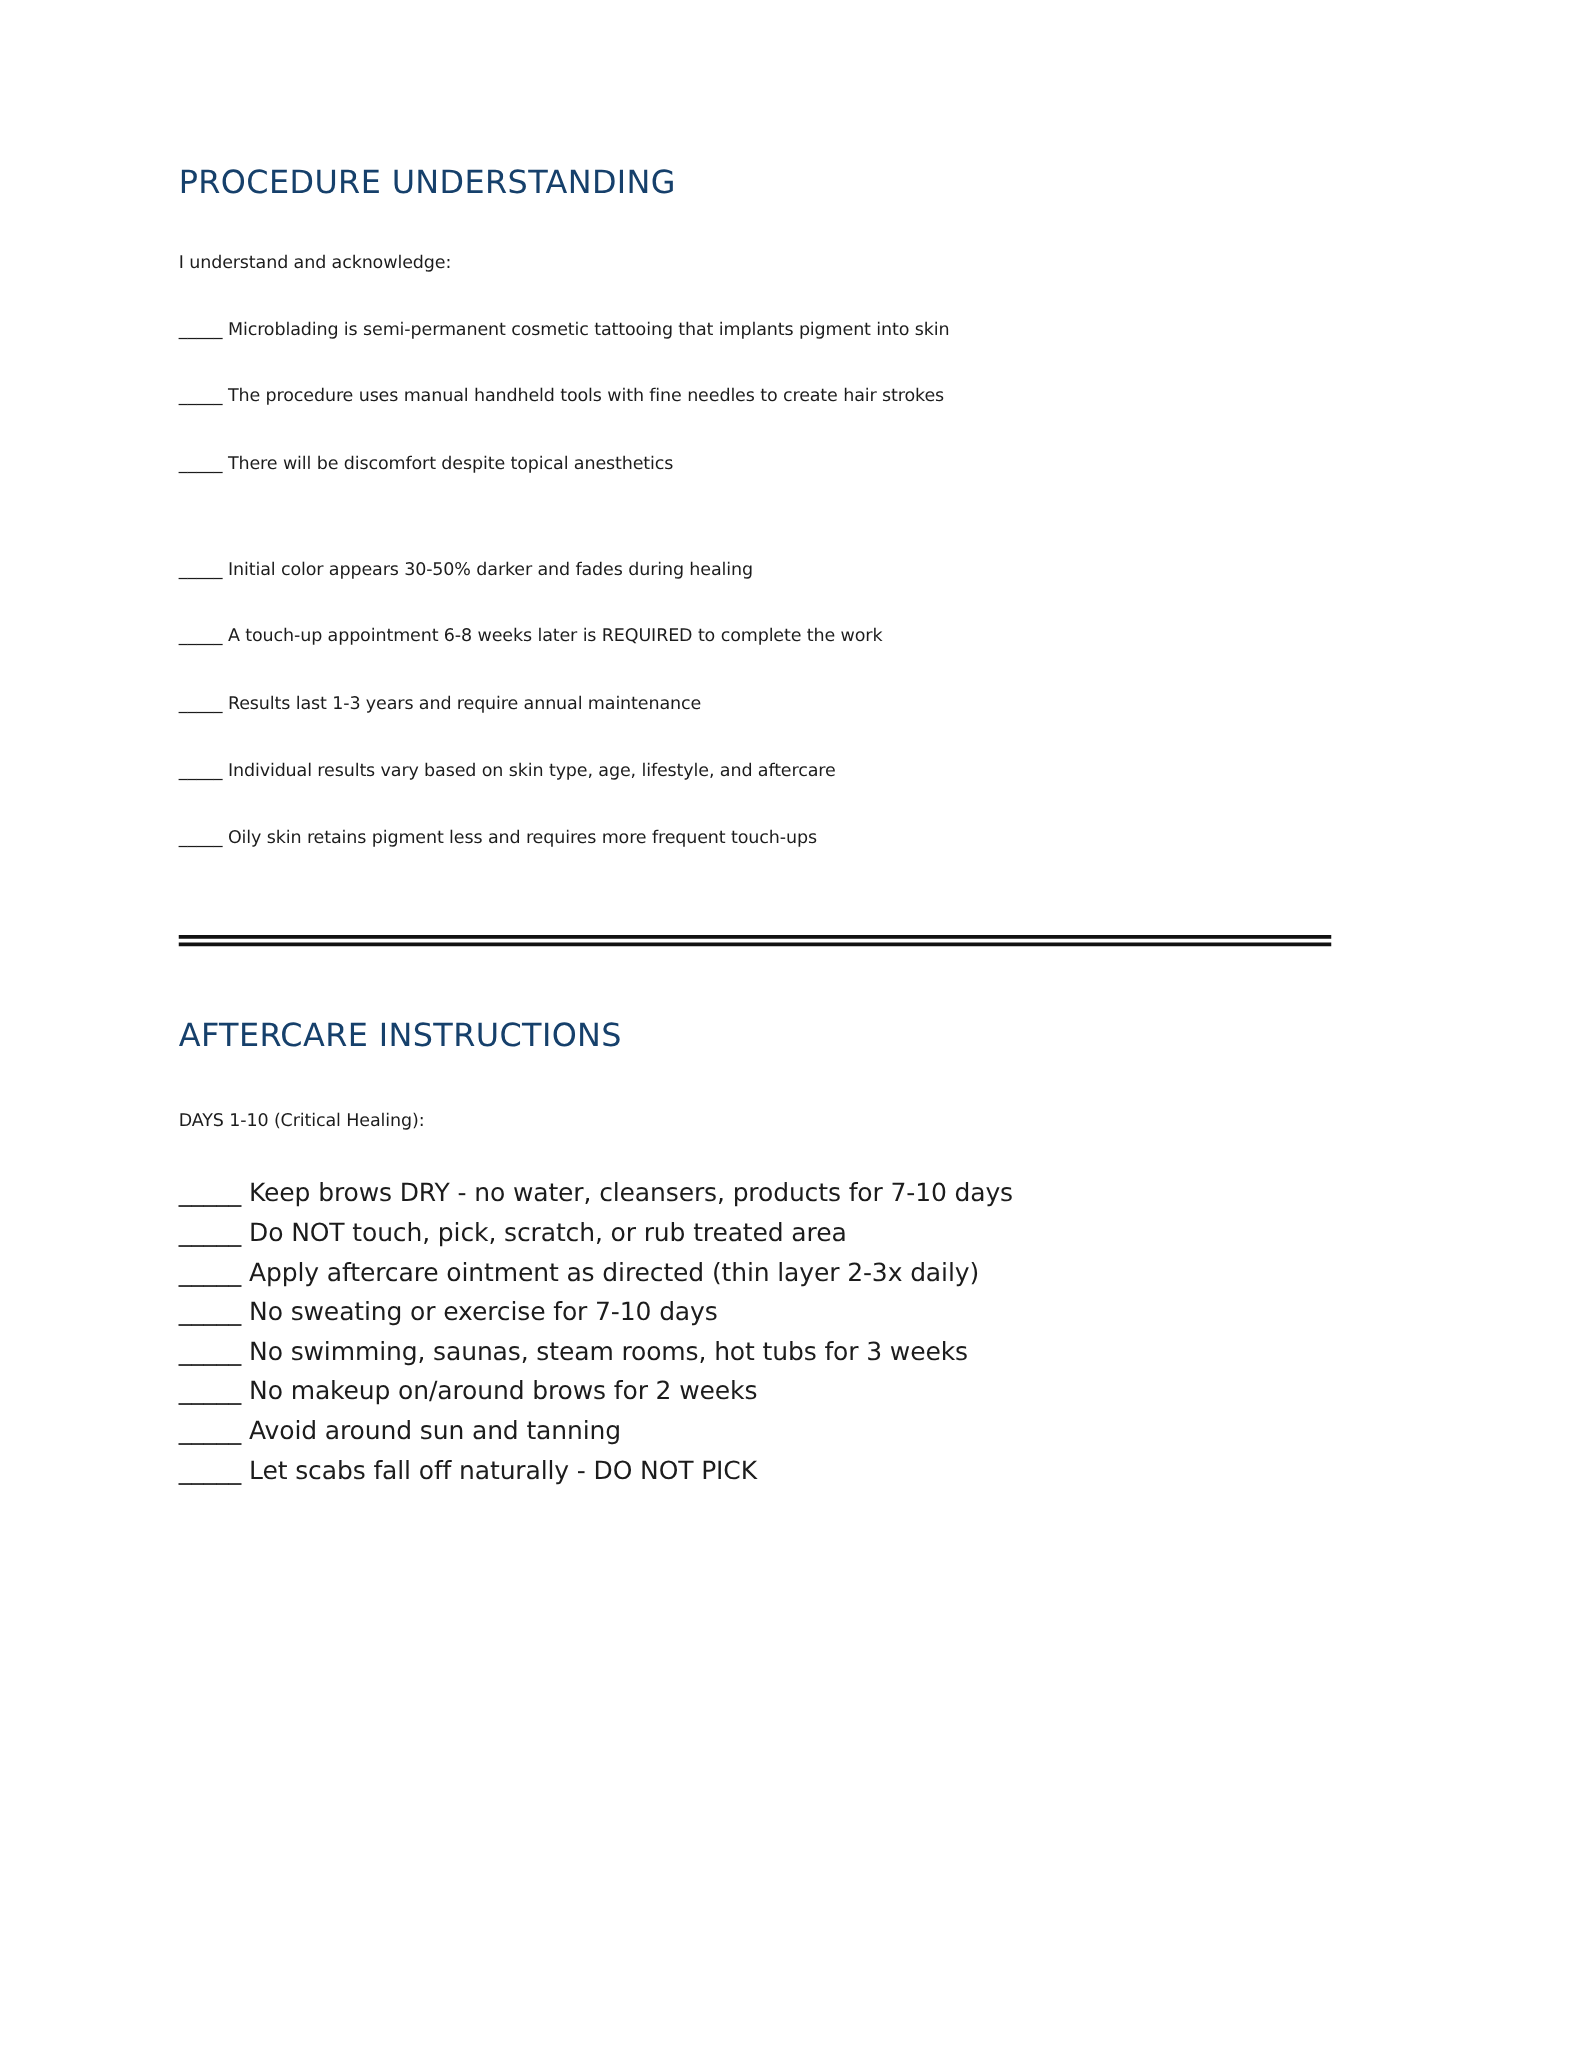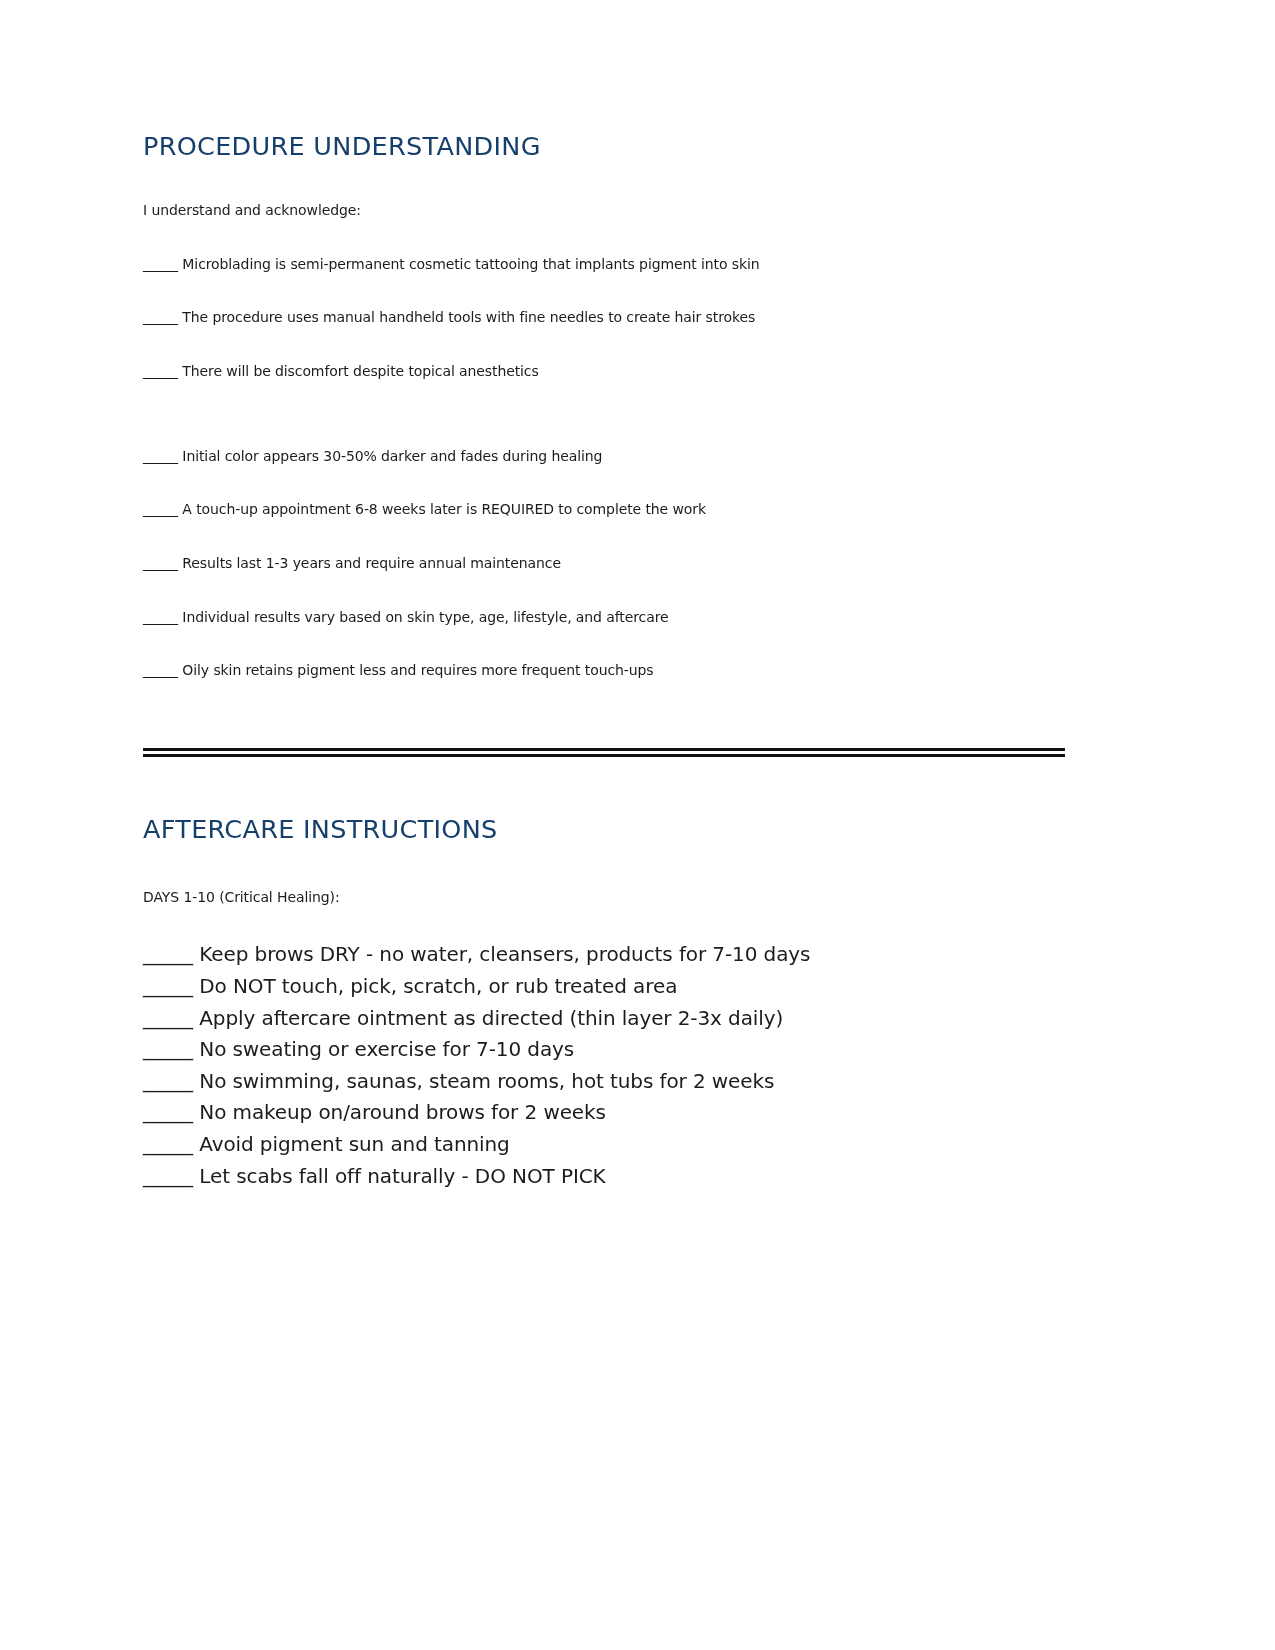--- a/index.html
+++ b/index.html
@@ -147,20 +147,20 @@
 
     <p class="body-text">DAYS 1-10 (Critical Healing):</p>
 
     <div class="gap"></div>
 
     <ul class="check-list">
       <li><span class="blank-line">_____</span> <span>Keep brows DRY - no water, cleansers, products for 7-10 days</span></li>
       <li><span class="blank-line">_____</span> <span>Do NOT touch, pick, scratch, or rub treated area</span></li>
       <li><span class="blank-line">_____</span> <span>Apply aftercare ointment as directed (thin layer 2-3x daily)</span></li>
       <li><span class="blank-line">_____</span> <span>No sweating or exercise for 7-10 days</span></li>
-      <li><span class="blank-line">_____</span> <span>No swimming, saunas, steam rooms, hot tubs for 2 weeks</span></li>
+      <li><span class="blank-line">_____</span> <span>No swimming, saunas, steam rooms, hot tubs for 3 weeks</span></li>
       <li><span class="blank-line">_____</span> <span>No makeup on/around brows for 2 weeks</span></li>
-      <li><span class="blank-line">_____</span> <span>Avoid pigment sun and tanning</span></li>
+      <li><span class="blank-line">_____</span> <span>Avoid around sun and tanning</span></li>
       <li><span class="blank-line">_____</span> <span>Let scabs fall off naturally - DO NOT PICK</span></li>
     </ul>
 
   </div>
 </div>
 
 </body></html>

